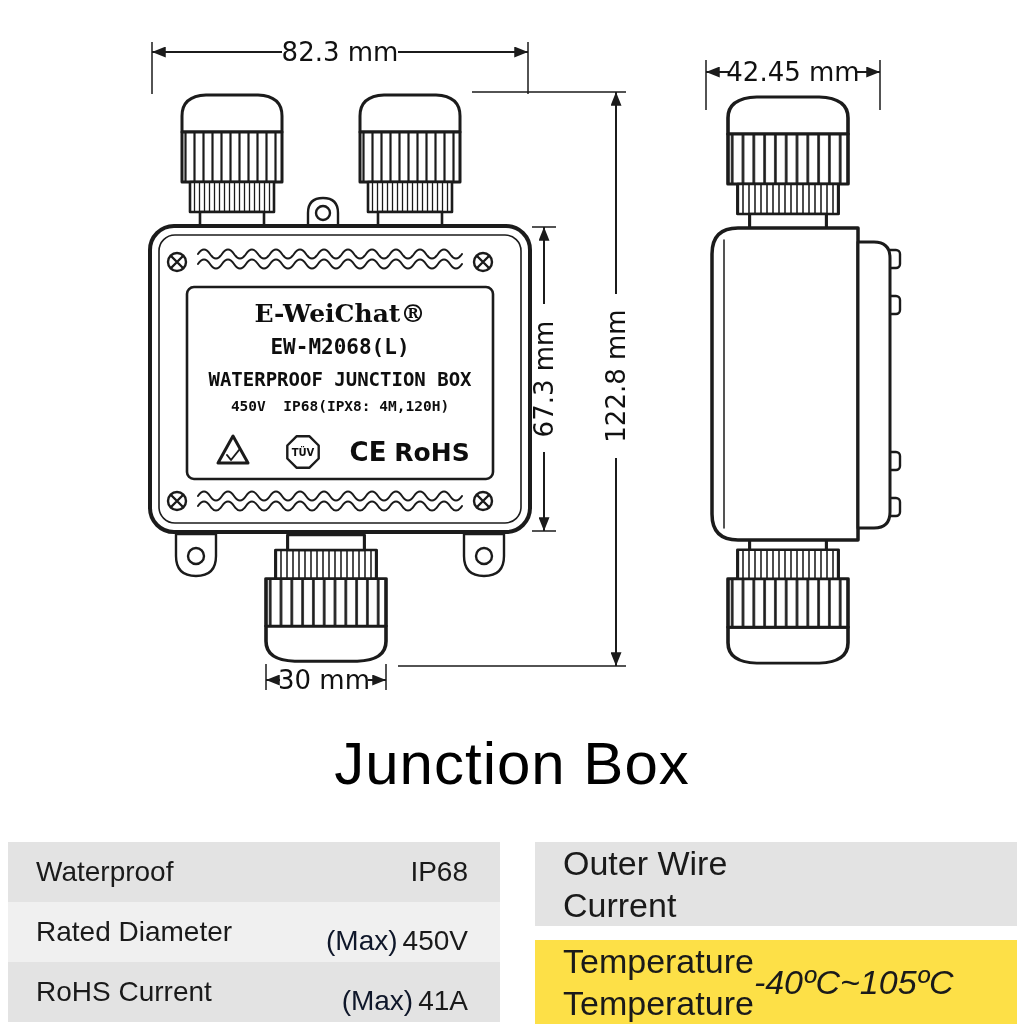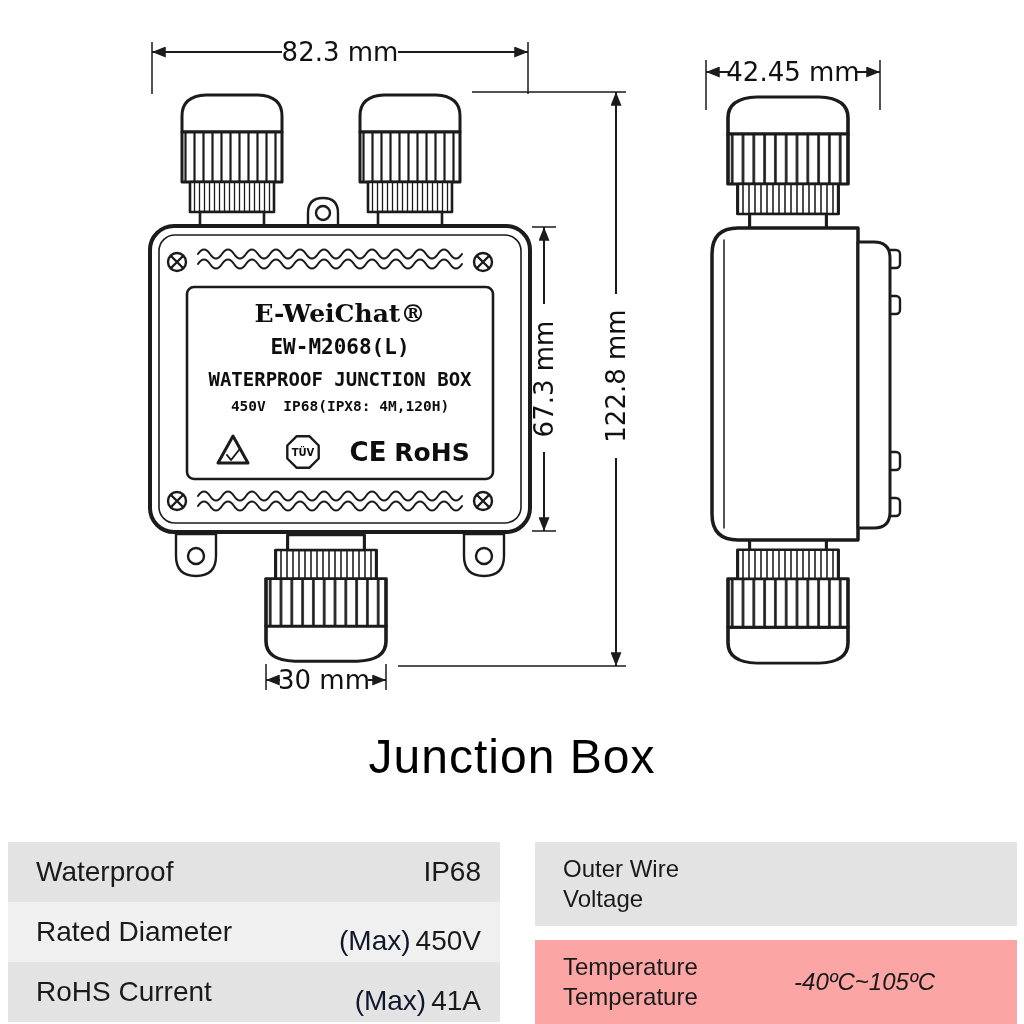--- a/index.html
+++ b/index.html
@@ -6,29 +6,29 @@
   body{width:1024px;height:1024px;background:#ffffff;font-family:"Liberation Sans",sans-serif;color:#1a1a1a;}
   .sheet{position:relative;width:1024px;height:1024px;overflow:hidden;background:#fff;}
   .drawing{position:absolute;top:0;left:0;}
   .s{stroke:#1b1b1b;stroke-linecap:round;stroke-linejoin:round;}
   .dimline{stroke:#1b1b1b;stroke-width:2;fill:none;}
   .extline{stroke:#1b1b1b;stroke-width:1.5;fill:none;}
   .dimtext{font-family:"DejaVu Sans",sans-serif;font-size:26px;fill:#111;}
   .brandtext{font-family:"DejaVu Serif",serif;font-weight:bold;fill:#0e0e0e;}
   .labeltext{font-family:"DejaVu Sans Mono",monospace;font-weight:bold;fill:#0e0e0e;}
   .certtext{font-family:"DejaVu Sans",sans-serif;font-weight:bold;fill:#0e0e0e;}
-  .page-title{position:absolute;top:729px;left:0;width:1024px;text-align:center;font-size:48px;font-weight:400;color:#000;letter-spacing:1px;}
+  .page-title{position:absolute;top:729px;left:0;width:1024px;text-align:center;font-size:60px;font-weight:400;color:#000;letter-spacing:1px;}
   .spec-left{position:absolute;left:8px;top:842px;width:492px;}
-  .spec-left .srow{height:60px;display:flex;align-items:center;justify-content:space-between;padding:0 19px 0 28px;box-sizing:border-box;font-size:28px;}
+  .spec-left .srow{height:60px;display:flex;align-items:center;justify-content:space-between;padding:0 32px 0 28px;box-sizing:border-box;font-size:28px;}
   .spec-left .srow:nth-child(odd){background:#e3e3e3;}
   .spec-left .srow:nth-child(even){background:#f0f0f0;}
   .spec-right{position:absolute;left:535px;top:842px;width:482px;}
-  .spec-right .srow{display:flex;align-items:center;justify-content:space-between;padding:0 30px 0 28px;box-sizing:border-box;height:84px;font-size:24px;}
+  .spec-right .srow{display:flex;align-items:center;justify-content:space-between;padding:0 30px 0 28px;box-sizing:border-box;height:84px;font-size:34px;}
   .spec-right .srow.dark{background:#e3e3e3;margin-bottom:14px;}
-  .spec-right .srow.light{background:#fca5a5;}
+  .spec-right .srow.light{background:#fde047;}
   .mlabel{line-height:1.25;}
   .vgroup{display:flex;align-items:baseline;white-space:nowrap;justify-content:center;}
   .max{color:#0f172a;margin-right:5px;margin-top:17px;}
   .max:empty{display:none;}
   .pad-r{margin-right:52px;font-style:italic;}
 </style>
 </head>
 <body>
 
 <div class="sheet">
@@ -196,21 +196,21 @@
         <span class="max">(Max)</span>
         <span>41A</span>
       </span>
     </div>
   </div>
 
   <div class="spec-right">
     <div class="srow dark">
       <span class="mlabel">
         <span>Outer Wire</span><br>
-        <span>Voltage</span>
+        <span>Current</span>
       </span>
     </div>
     <div class="srow light">
       <span class="mlabel">
         <span>Temperature</span><br>
         <span>Temperature</span>
       </span>
       <span class="vgroup pad-r">
         <span>-40ºC~105ºC</span>
       </span>

